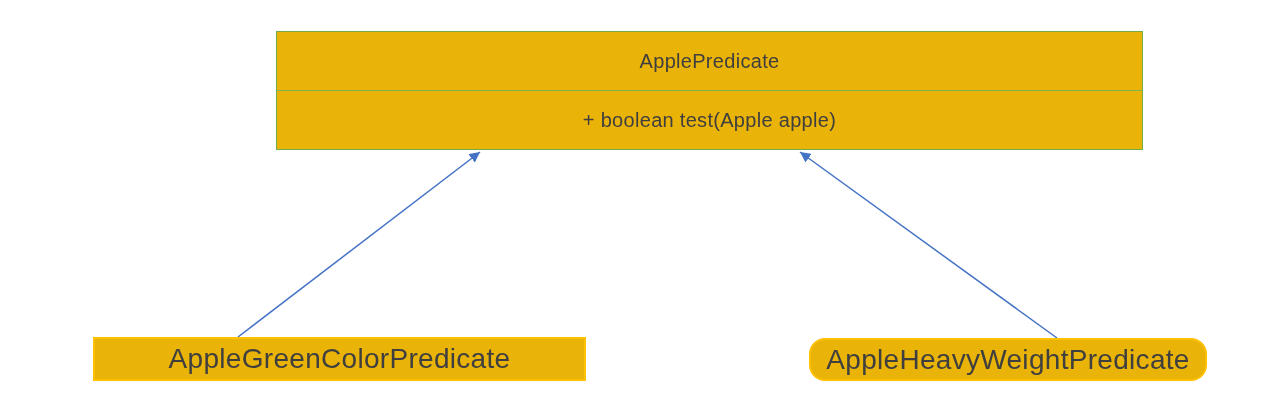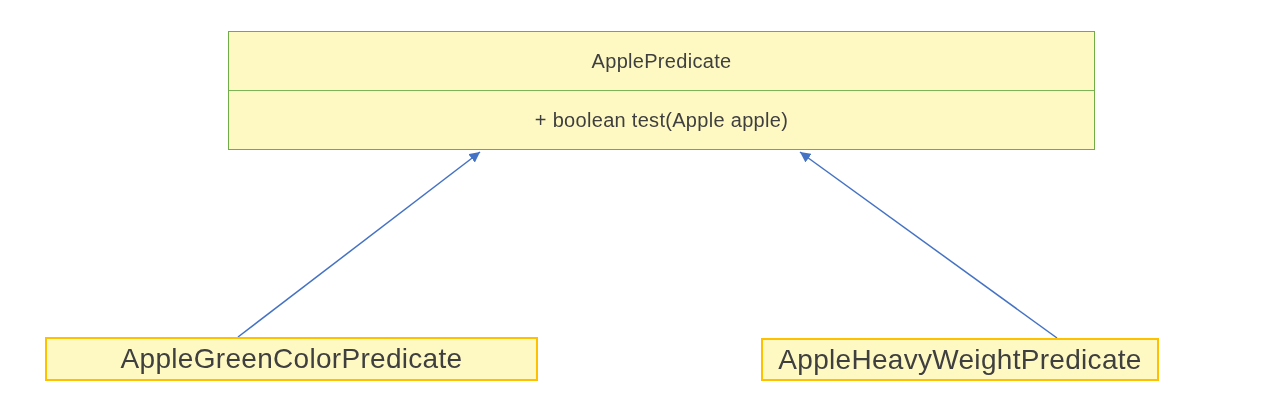--- a/index.html
+++ b/index.html
@@ -12,21 +12,22 @@
     width: 1280px;
     height: 412px;
     background: #ffffff;
     overflow: hidden;
     font-family: "Liberation Sans", "DejaVu Sans", sans-serif;
     color: #3f3f3f;
   }
   .class-box {
     position: absolute;
     box-sizing: border-box;
-    background: #fef9c3;
+    background: #eab308;
+    margin-left: 48px;
   }
   .parent-box {
     left: 228px;
     top: 31px;
     width: 867px;
     height: 119px;
     border: 1.5px solid #70AD47;
     display: flex;
     flex-direction: column;
   }
@@ -53,20 +54,21 @@
     left: 45px;
     top: 337px;
     width: 493px;
     height: 44px;
   }
   .child-right {
     left: 761px;
     top: 338px;
     width: 398px;
     height: 43px;
+    border-radius: 16px;
   }
   .arrow-layer {
     position: absolute;
     left: 0;
     top: 0;
     width: 1280px;
     height: 412px;
     pointer-events: none;
   }
   .arrow-line {

